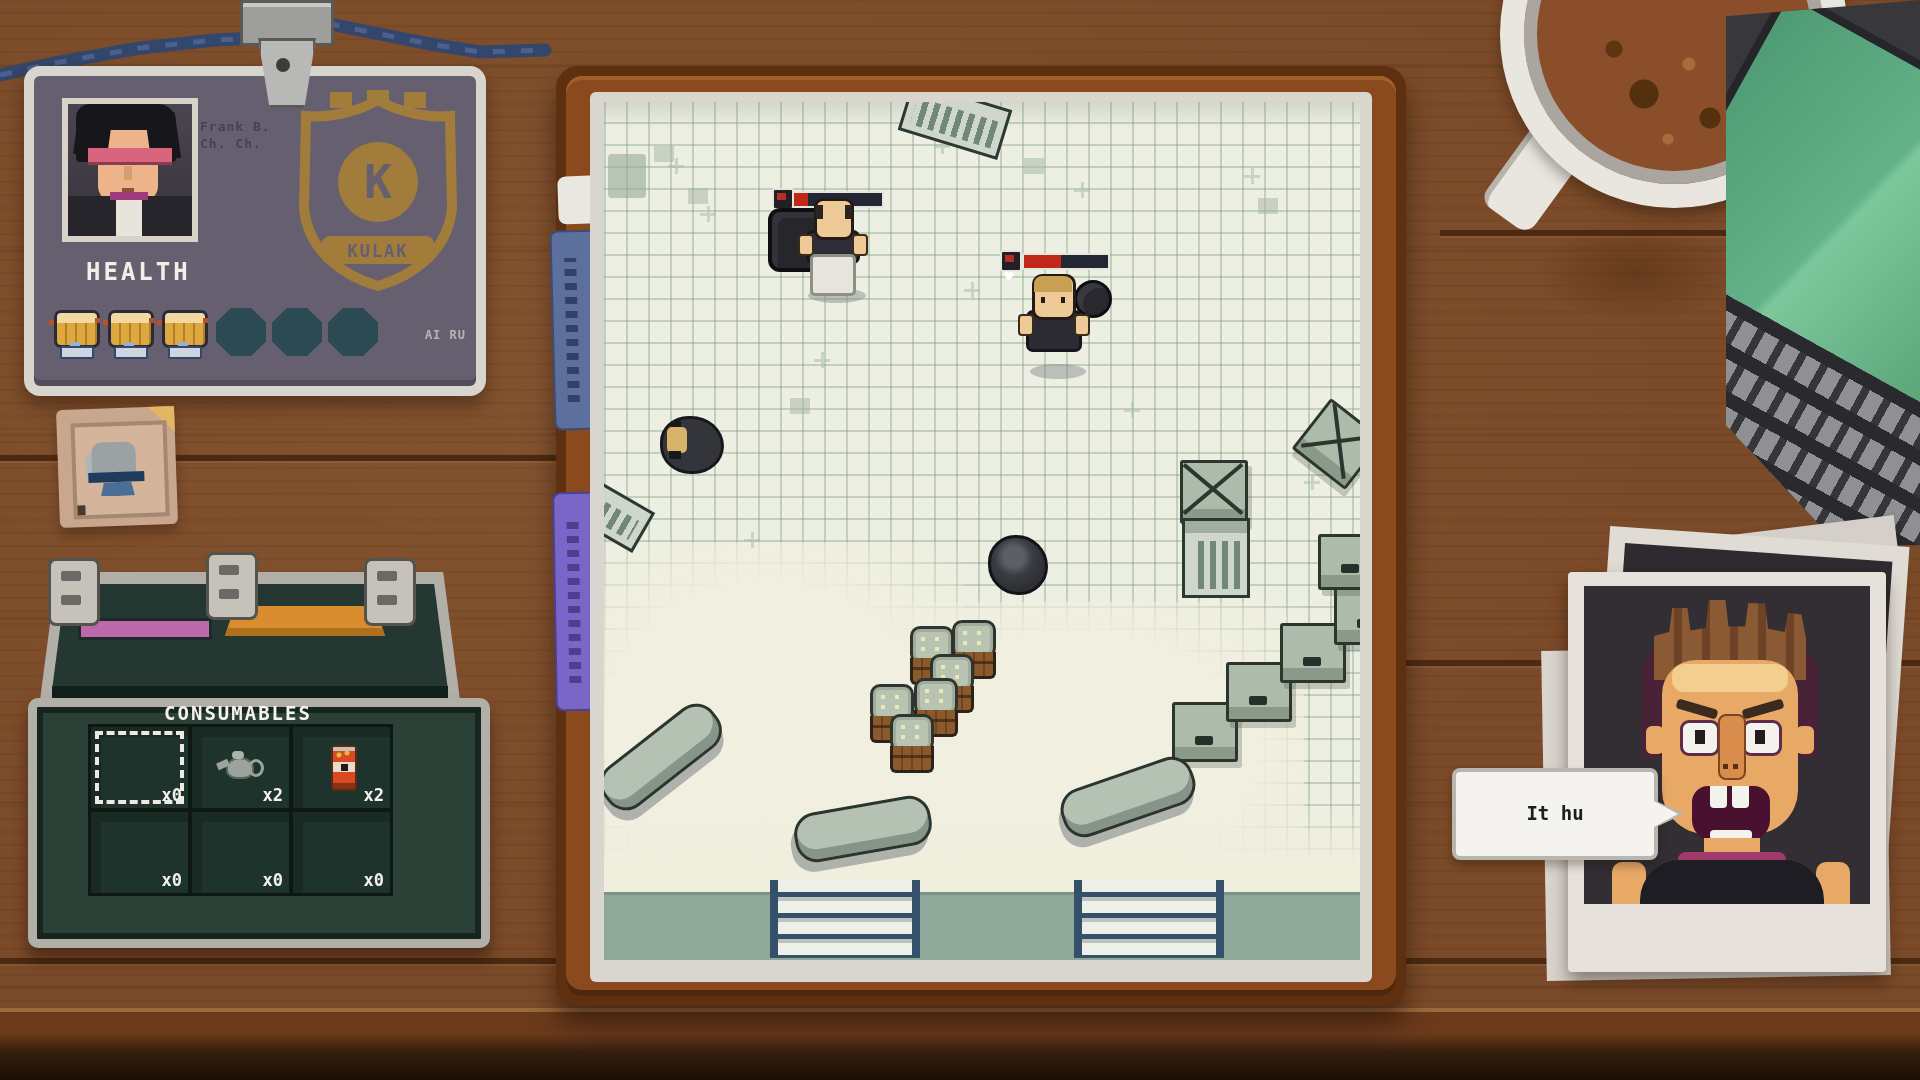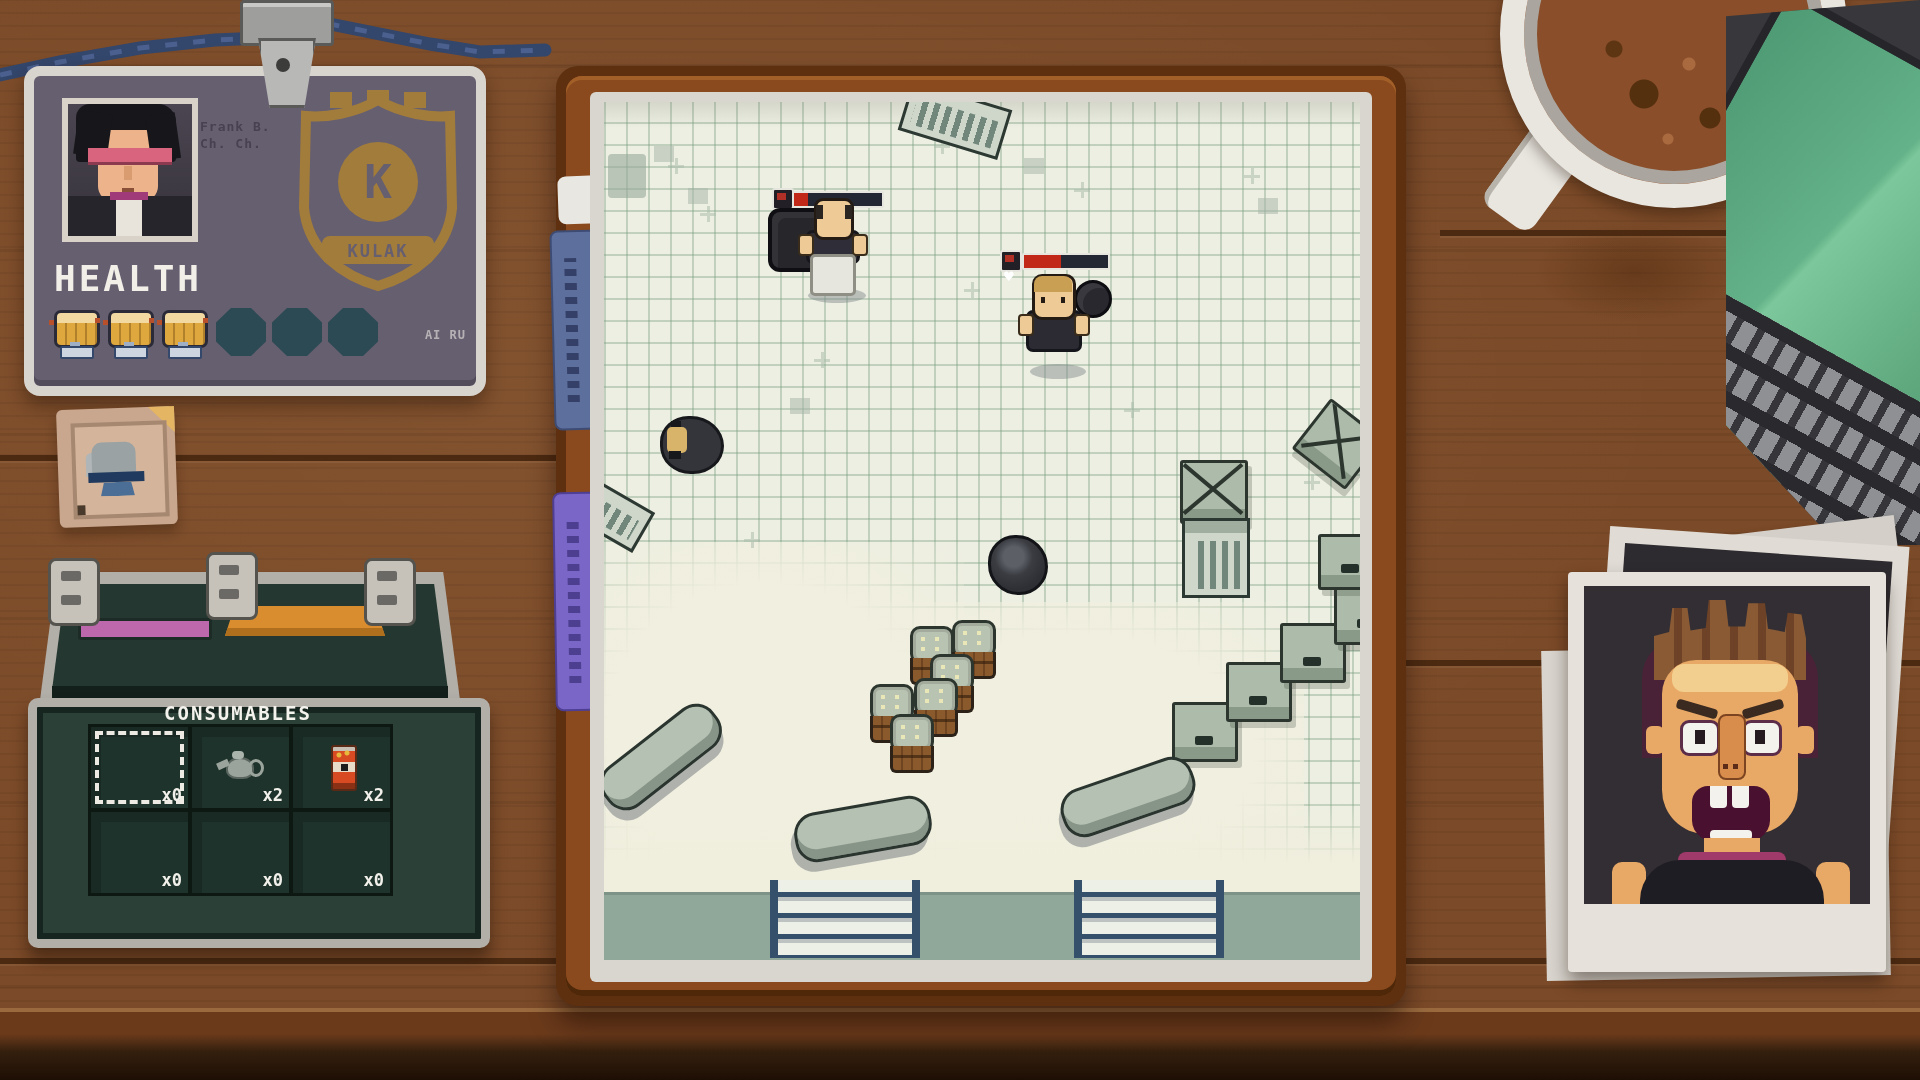--- a/index.html
+++ b/index.html
@@ -13,21 +13,21 @@
   }
   .abs{position:absolute;}
   .px{font-family:"DejaVu Sans Mono",monospace;}
   
   .seam{position:absolute;height:6px;background:#4c2a11;box-shadow:0 2px 0 rgba(255,230,190,0.08);}
   .deskband{position:absolute;left:0;width:1920px;top:1008px;height:72px;
     background:linear-gradient(180deg,#9a6a3e 0 4px,#6b3a1b 4px 26px,#35200e 60%,#1d0e04 100%);}
   
   .card{background:#665f70;border:10px solid #d8d4ce;border-radius:16px;
     box-shadow:0 10px 18px rgba(30,14,4,0.4), inset 0 -6px 0 rgba(0,0,0,0.18);}
-  .health-label{color:#f2efe9;font-size:36px;letter-spacing:3px;font-weight:bold;}
+  .health-label{color:#f2efe9;font-size:24px;letter-spacing:3px;font-weight:bold;margin-left:32px;}
   .idtext{color:#423c4c;font-size:13px;line-height:17px;letter-spacing:1px;font-weight:bold;opacity:0.85;}
   .watermark{color:rgba(235,232,225,0.6);font-size:12px;font-weight:bold;letter-spacing:1px;}
   .oct{width:50px;height:48px;background:#2b4a53;
     clip-path:polygon(30% 0,70% 0,100% 30%,100% 70%,70% 100%,30% 100%,0 70%,0 30%);}
   .fist{width:50px;height:50px;}
   .fist .hand{position:absolute;left:4px;top:4px;width:40px;height:32px;background:#dfa83f;border:3px solid #2a2a38;border-radius:7px;
      background-image:linear-gradient(180deg,#f2d9a2 0 10px,transparent 10px),repeating-linear-gradient(90deg,transparent 0 8px,rgba(120,80,20,0.45) 8px 10px);}
   .fist .stem{position:absolute;left:20px;top:36px;width:10px;height:6px;background:#9fb0c6;}
   .fist .base{position:absolute;left:10px;top:40px;width:30px;height:9px;background:#ccd5e0;border:2px solid #33486b;border-radius:2px;}
   .fist .spark{position:absolute;width:5px;height:5px;background:#b8502c;}
@@ -481,14 +481,19 @@
         <div class="abs" style="left:18px;bottom:4px;width:42px;height:10px;background:#f4f2ec;border-radius:4px;"></div>
       </div>
       <div class="abs" style="left:120px;top:252px;width:56px;height:28px;background:#e9a966;"></div>
       <div class="abs" style="left:94px;top:266px;width:108px;height:16px;background:#a03a6a;border-radius:8px;"></div>
       <div class="abs" style="left:28px;top:276px;width:34px;height:60px;background:#e9a966;border-radius:10px;"></div>
       <div class="abs" style="left:232px;top:276px;width:34px;height:60px;background:#e9a966;border-radius:10px;"></div>
       <div class="abs" style="left:56px;top:274px;width:184px;height:60px;background:#1f1d24;border-radius:40px 40px 0 0;"></div>
     </div>
   </div>
 
+  <div class="abs bubble" style="left:1452px;top:768px;width:198px;height:84px;z-index:6;">
+    <div class="tail" style="right:-30px;top:28px;border-left:30px solid #b9b5af;"></div>
+    <div class="tail" style="right:-24px;top:28px;border-left:26px solid #f5f3ef;"></div>
+    <div class="abs bubble-txt px" style="left:0;right:0;top:30px;text-align:center;">It hu</div>
+  </div>
 
 </div>
 
 </body></html>

